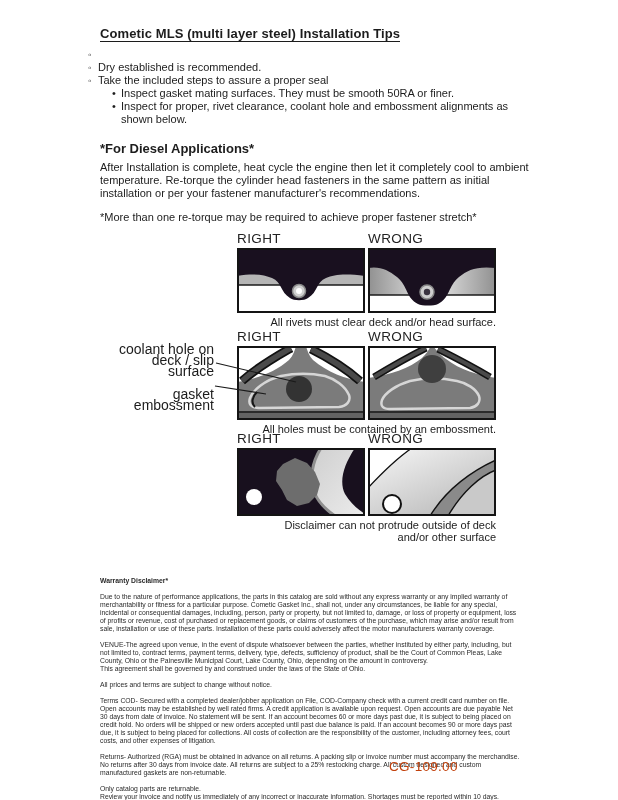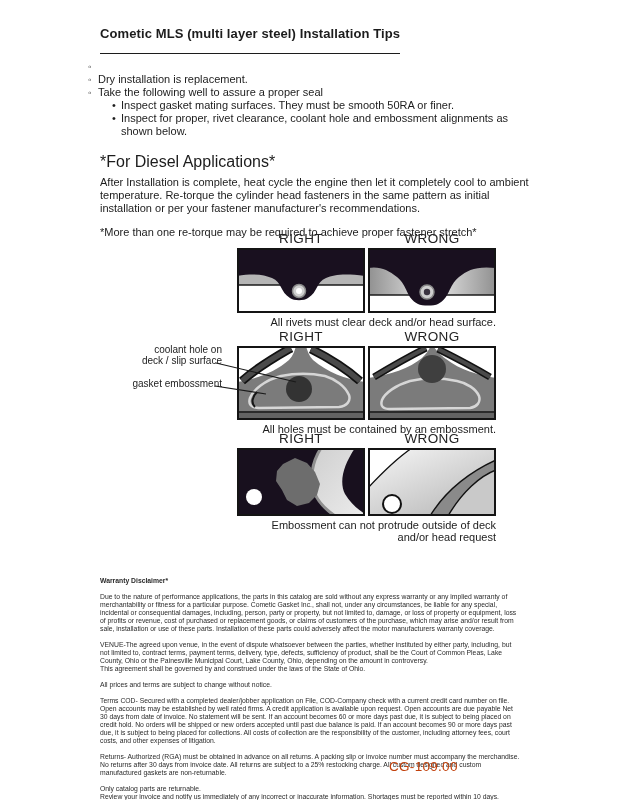--- a/index.html
+++ b/index.html
@@ -7,45 +7,45 @@
     width:618px;height:800px;background:#ffffff;position:relative;overflow:hidden;
     font-family:"Liberation Sans", sans-serif;color:#1c1c1c;
     -webkit-font-smoothing:antialiased;
   }
   .page{position:absolute;inset:0;}
 
   
   .content-top{position:absolute;left:88px;top:24px;width:445px;}
   .doc-title{
     display:inline-block;margin:0 0 6px 12px;font-size:13px;font-weight:bold;
-    border-bottom:1.5px solid #1c1c1c;padding-bottom:12px;letter-spacing:0.1px;
+    border-bottom:1.5px solid #1c1c1c;padding-bottom:0;letter-spacing:0.1px;
   }
   .bullet-row{display:flex;font-size:11px;line-height:13px;}
   .bullet-row .marker{width:10px;flex:0 0 10px;text-align:left;font-size:10px;}
   .sub{margin-left:24px;}
   .sub .marker{width:9px;flex:0 0 9px;font-size:11px;}
 
-  .diesel-heading{margin:15px 0 5px 12px;font-size:16px;font-weight:normal;}
+  .diesel-heading{margin:15px 0 5px 12px;font-size:13px;font-weight:bold;}
   .para{margin:0 0 10px 12px;width:432px;font-size:11px;line-height:13.2px;}
 
   
   .diag-row{position:absolute;left:237px;width:259px;}
   .diag-row .labels{display:flex;gap:3px;margin-bottom:2px;}
-  .diag-row .labels .lab{width:128px;text-align:center;font-size:13.5px;letter-spacing:0.4px;color:#222;}
+  .diag-row .labels .lab{width:128px;text-align:left;font-size:13.5px;letter-spacing:0.4px;color:#222;}
   .diag-row .boxes{display:flex;gap:3px;}
   .diag-row svg{display:block;}
   .caption{font-size:11px;line-height:12px;margin-top:3px;color:#1c1c1c;text-align:right;}
 
   #row1{top:231px;}
   #row2{top:329px;}
   #row3{top:431px;}
 
   .side-labels{
-    position:absolute;left:116px;top:344px;width:106px;text-align:right;
-    font-size:10px;line-height:11px;color:#1c1c1c;
+    position:absolute;left:108px;top:344px;width:106px;text-align:right;
+    font-size:14px;line-height:11px;color:#1c1c1c;
   }
   .side-labels .lbl2{margin-top:12px;}
   .leader-overlay{position:absolute;left:108px;top:330px;z-index:5;pointer-events:none;}
 
   
   .fineprint{position:absolute;left:100px;top:577px;width:422px;font-size:6.8px;line-height:8px;color:#2a2a2a;}
   .fineprint .fp-head{font-weight:bold;margin-bottom:8px;}
   .fineprint p{margin:0 0 8px 0;}
   .fineprint p.tight{margin-bottom:0;}
 
@@ -57,25 +57,25 @@
 <div class="page">
 
   <div class="content-top">
     <h1 class="doc-title">Cometic MLS (multi layer steel) Installation Tips</h1>
 
     <div class="bullet-row">
       <span class="marker">◦</span>
     </div>
     <div class="bullet-row">
       <span class="marker">◦</span>
-      <span>Dry installation is replacement.</span>
+      <span>Dry established is recommended.</span>
     </div>
     <div class="bullet-row">
       <span class="marker">◦</span>
-      <span>Take the following well to assure a proper seal</span>
+      <span>Take the included steps to assure a proper seal</span>
     </div>
     <div class="bullet-row sub">
       <span class="marker">•</span>
       <span>Inspect gasket mating surfaces.  They must be smooth 50RA or finer.</span>
     </div>
     <div class="bullet-row sub">
       <span class="marker">•</span>
       <span>Inspect for proper, rivet clearance, coolant hole and embossment alignments as shown below.</span>
     </div>
 
@@ -201,22 +201,22 @@
         <path d="M128,12 C102,24 78,42 62,68 H80 C94,44 112,28 128,22 Z" fill="#8a8a8a"></path>
         <path d="M128,12 C102,24 78,42 62,68" stroke="#111111" stroke-width="1.4" fill="none"></path>
         <path d="M128,22 C112,28 94,44 80,68" stroke="#111111" stroke-width="1.4" fill="none"></path>
         <path d="M0,0 H44 C28,11 13,26 0,40 Z" fill="#ffffff"></path>
         <path d="M44,0 C28,11 13,26 0,40" stroke="#111111" stroke-width="1.4" fill="none"></path>
         <circle cx="24" cy="56" r="9" fill="#ffffff" stroke="#111111" stroke-width="2"></circle>
         <rect x="1" y="1" width="126" height="66" fill="none" stroke="#141414" stroke-width="2"></rect>
       </svg>
     </div>
     <div class="caption">
-      <div>Embossment can not protrude outside of deck</div>
-      <div>and/or head request</div>
+      <div>Disclaimer can not protrude outside of deck</div>
+      <div>and/or other surface</div>
     </div>
   </div>
 
   <div class="fineprint">
     <div class="fp-head">Warranty Disclaimer*</div>
     <p>Due to the nature of performance applications, the parts in this catalog are sold without any express warranty or any implied warranty of merchantability or fitness for a particular purpose.  Cometic Gasket Inc., shall not, under any circumstances, be liable for any special, incidental or consequential damages, including, person, party or property, but not limited to, damage, or loss of property or equipment, loss of profits or revenue, cost of purchased or replacement goods, or claims of customers of the purchase, which may arise and/or result from sale, installation or use of these parts.  Installation of these parts could adversely affect the motor manufacturers warranty coverage.</p>
     <p class="tight">VENUE-The agreed upon venue, in the event of dispute whatsoever between the parties, whether instituted by either party, including, but not limited to, contract terms, payment terms, delivery, type, defects, sufficiency of product, shall be the Court of Common Pleas, Lake County, Ohio or the Painesville Municipal Court, Lake County, Ohio, depending on the amount in controversy.</p>
     <p>This agreement shall be governed by and construed under the laws of the State of Ohio.</p>
     <p>All prices and terms are subject to change without notice.</p>
     <p>Terms COD- Secured with a completed dealer/jobber application on File, COD-Company check with a current credit card number on file.  Open accounts may be established by well rated firms.  A credit application is available upon request.  Open accounts are due payable Net 30 days from date of invoice.  No statement will be sent.  If an account becomes 60 or more days past due, it is subject to being placed on credit hold.  No orders will be shipped or new orders accepted until past due balance is paid.  If an account becomes 90 or more days past due, it is subject to being placed for collections.  All costs of collection are the responsibility of the customer, including attorney fees, court costs, and other expenses of litigation.</p>

